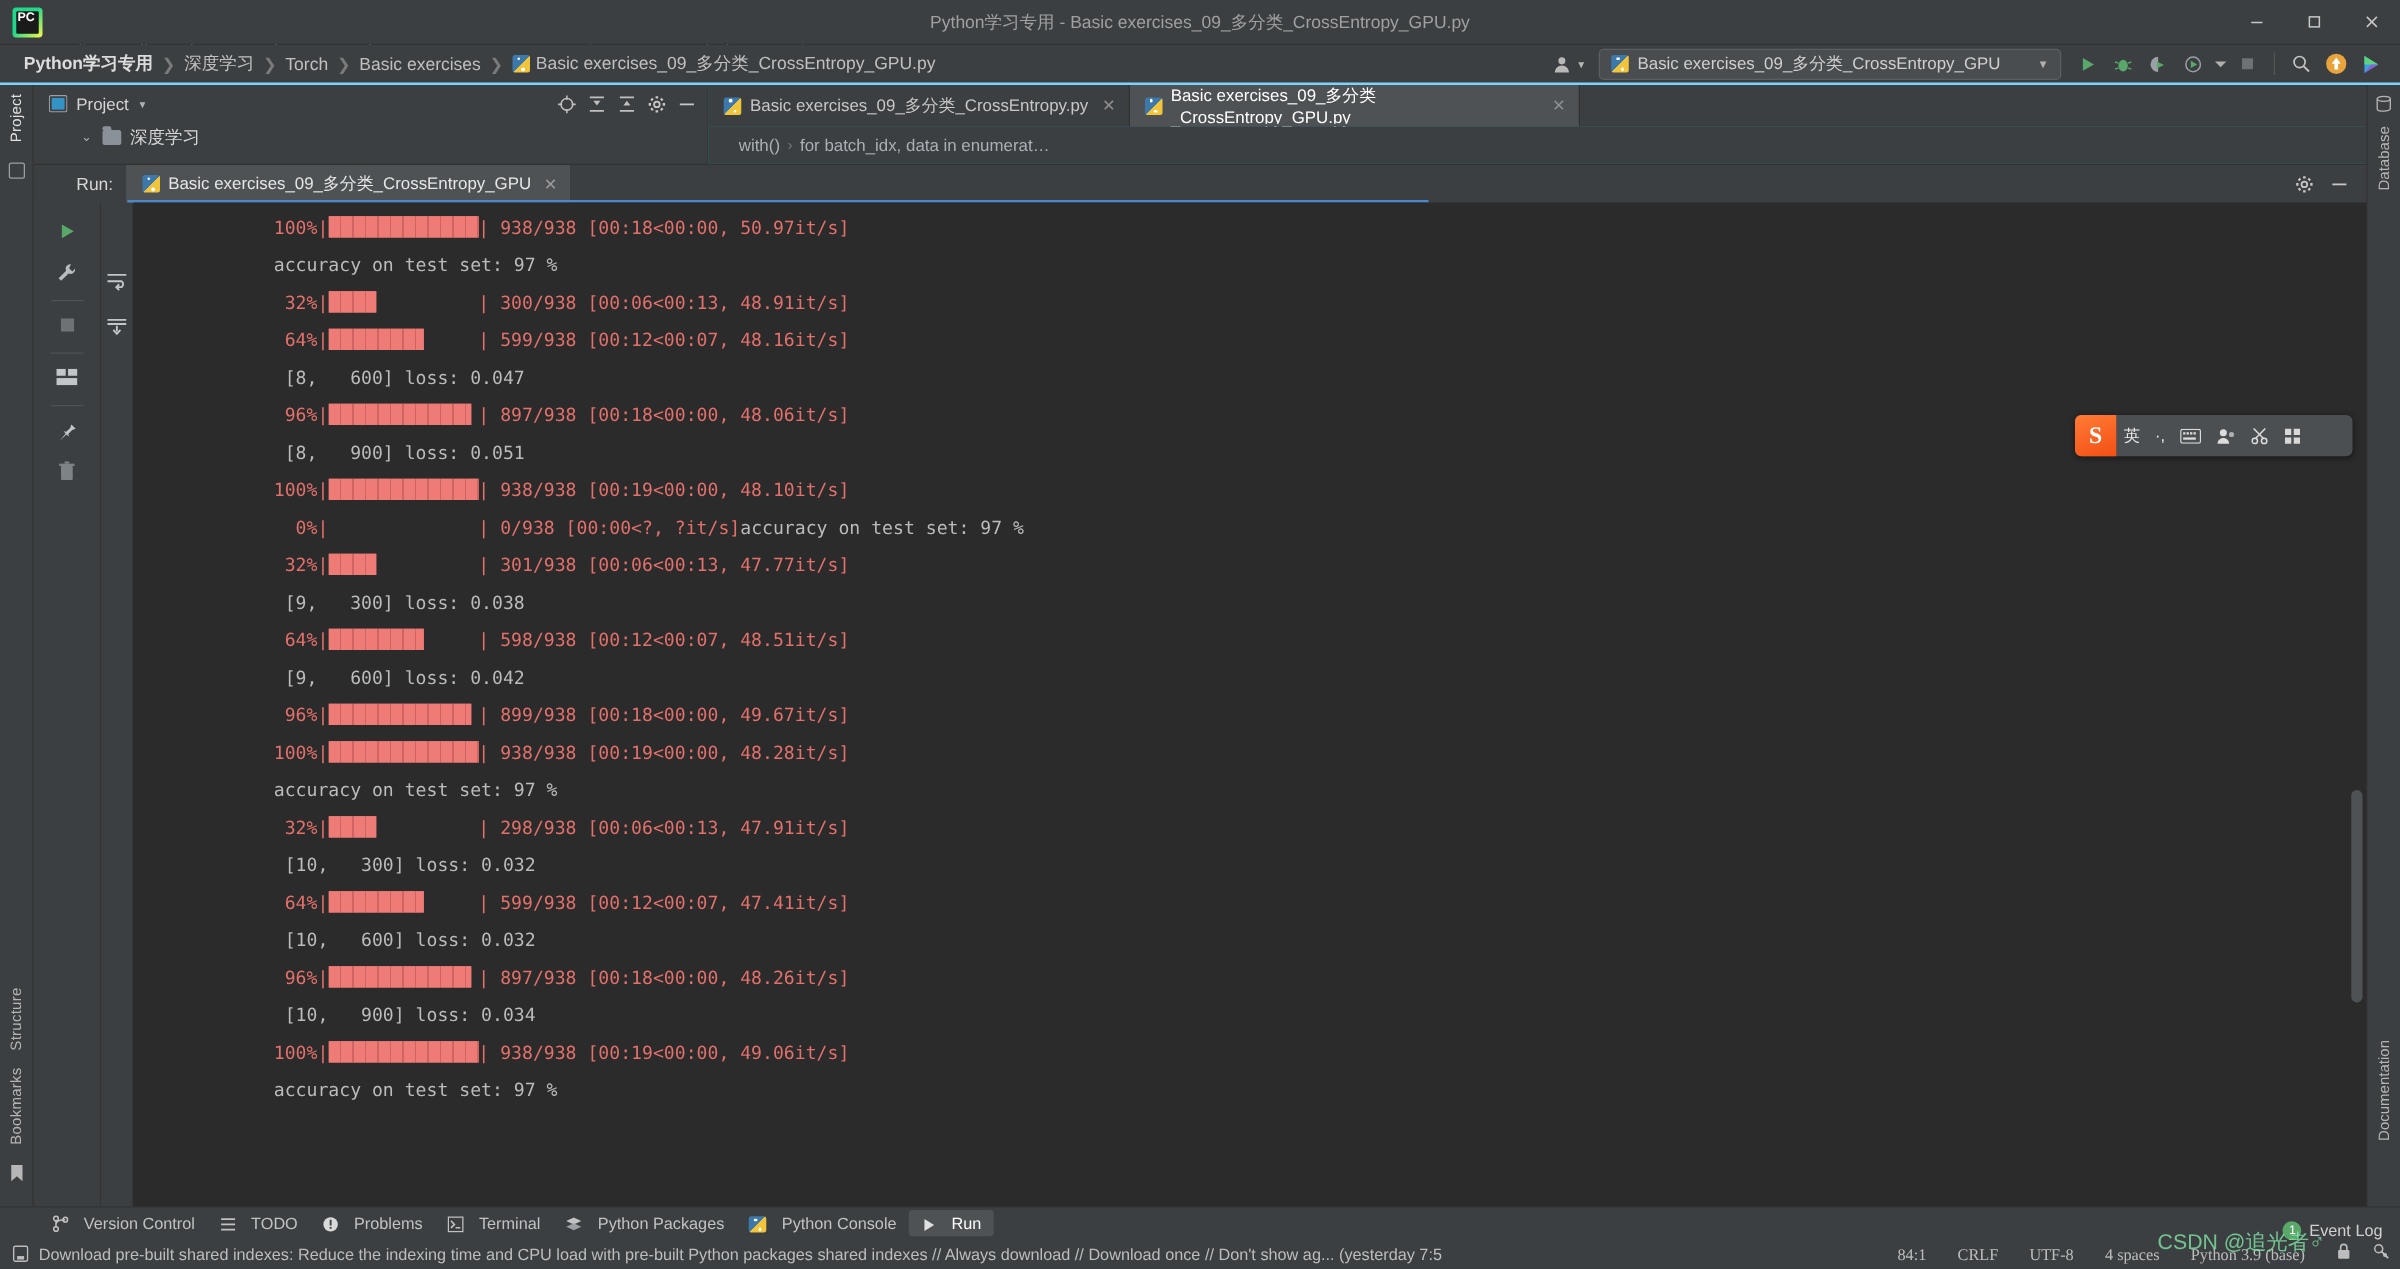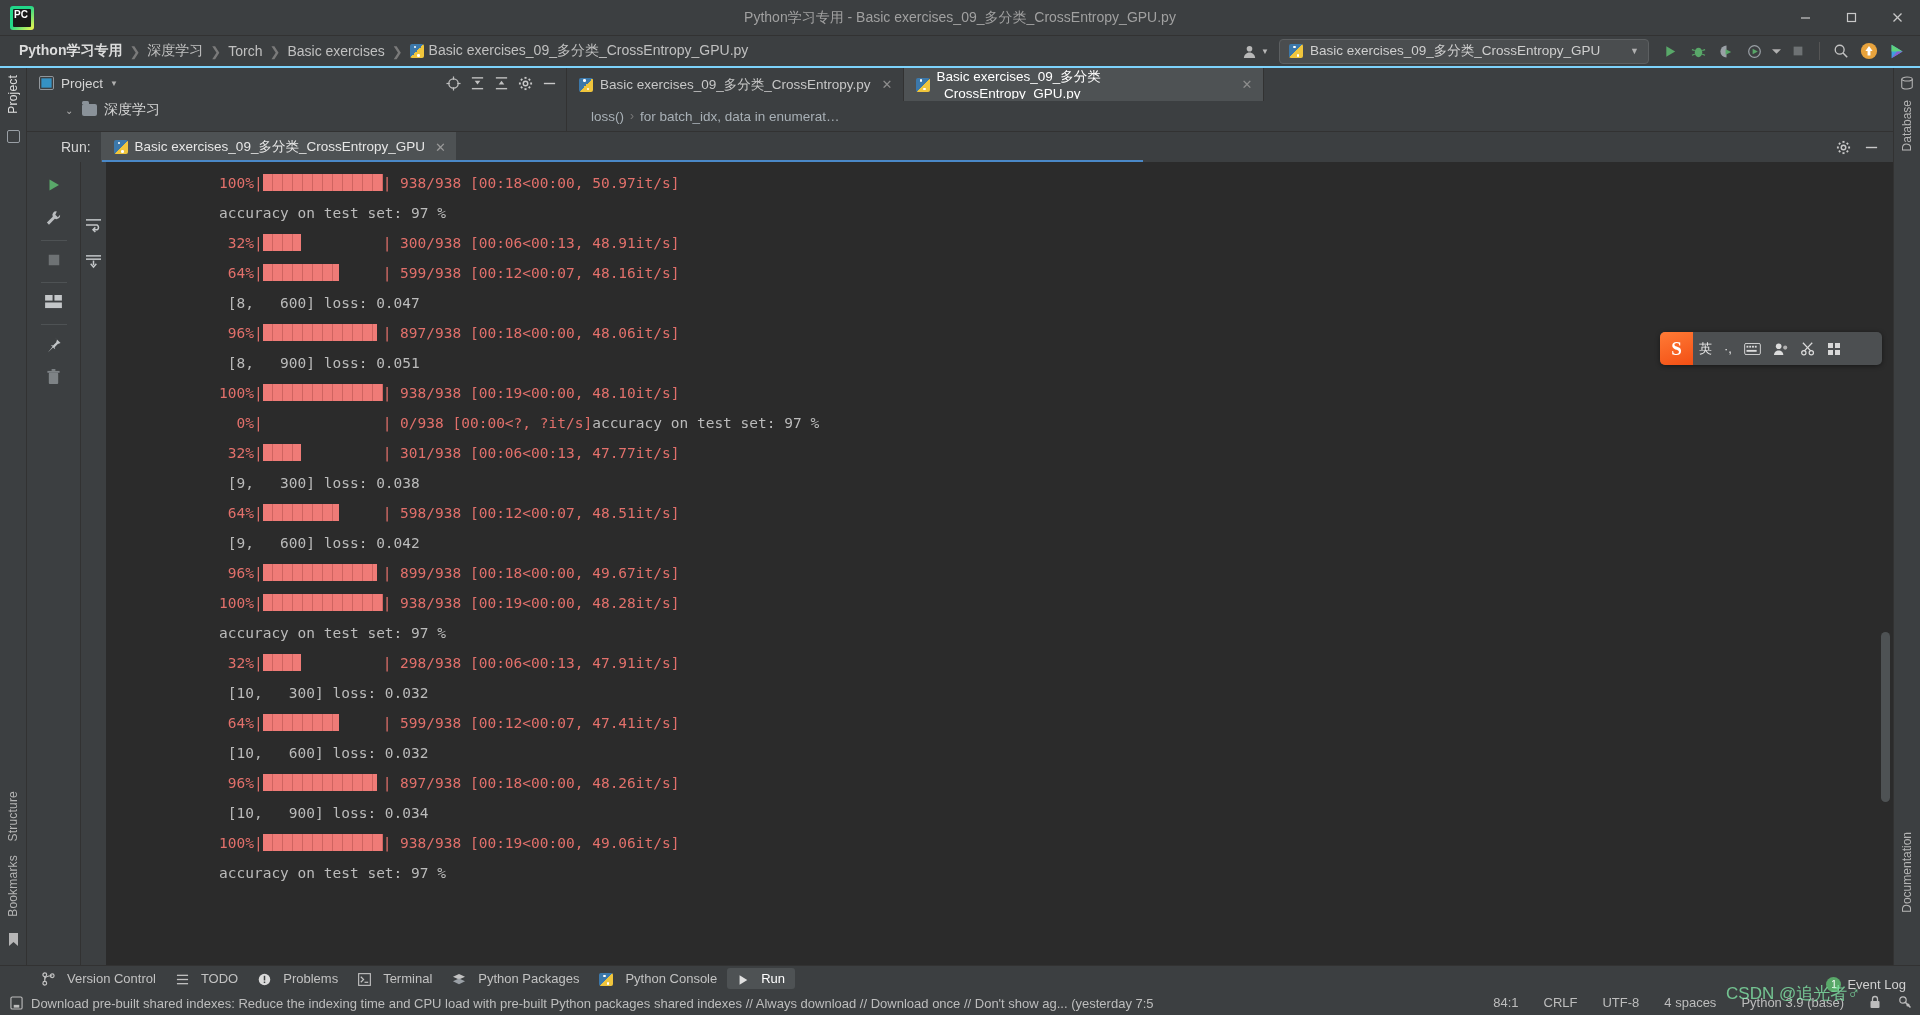--- a/index.html
+++ b/index.html
@@ -178,21 +178,21 @@
     height:26px; flex:0 0 26px; background:#3c3f41; display:flex; align-items:center;
     padding-left:32px; gap:0px; border-top:1px solid #323232;
   }
   .tw { display:flex; align-items:flex-end; gap:12px; font-size:13px; color:#c2c2c2; padding:3px 10px; border-radius:3px;}
   .tw.active { background:#4e5254; color:#ffffff; }
   .statusbar {
     height:24px; flex:0 0 24px; background:#3c3f41; display:flex; align-items:center;
     padding:0 8px 0 10px; font-size:13px; color:#bdbdbd; gap:8px; position:relative;
   }
   .status-msg { white-space:nowrap; overflow:hidden; text-overflow:ellipsis; max-width:1380px; }
-  .status-right { margin-left:auto; display:flex; align-items:flex-start; gap:25px; white-space:nowrap; }
+  .status-right { margin-left:auto; display:flex; align-items:flex-end; gap:25px; white-space:nowrap;font-family:Liberation Serif, serif; }
   .evlog {
     position:absolute; right:14px; top:-14px; display:flex; align-items:center; gap:6px; font-size:13px; color:#d0d0d0;
   }
   .evbadge { width:15px;height:15px;border-radius:50%; background:#59a869; color:#fff; font-size:10px;
              display:flex;align-items:center;justify-content:center; }
   .csdn-wm {
     position:absolute; right:60px; bottom:10px; font-size:17px; color:#86efac; opacity:.75;
     font-family:"Liberation Sans",sans-serif; pointer-events:none;
   }
   .doc-vlabel { writing-mode:vertical-rl; transform:rotate(180deg); font-size:12px; color:#b5b5b5; padding:6px 0; }
@@ -428,21 +428,21 @@
               <span class="x">✕</span>
             </div>
             <div class="tab active">
               <span class="pyicon"></span>
               <span>Basic exercises_09_多分类_CrossEntropy_GPU.py</span>
               <span class="x">✕</span>
             </div>
             <div class="tabs-tail"></div>
           </div>
           <div class="editor-crumbs">
-            <span>loss()</span>
+            <span>with()</span>
             <span class="sep2">›</span>
             <span>for batch_idx, data in enumerat…</span>
           </div>
         </div>
       </div>
 
       <div class="run-panel">
         <div class="run-head">
           <span class="run-label">Run:</span>
           <div class="run-tab">

